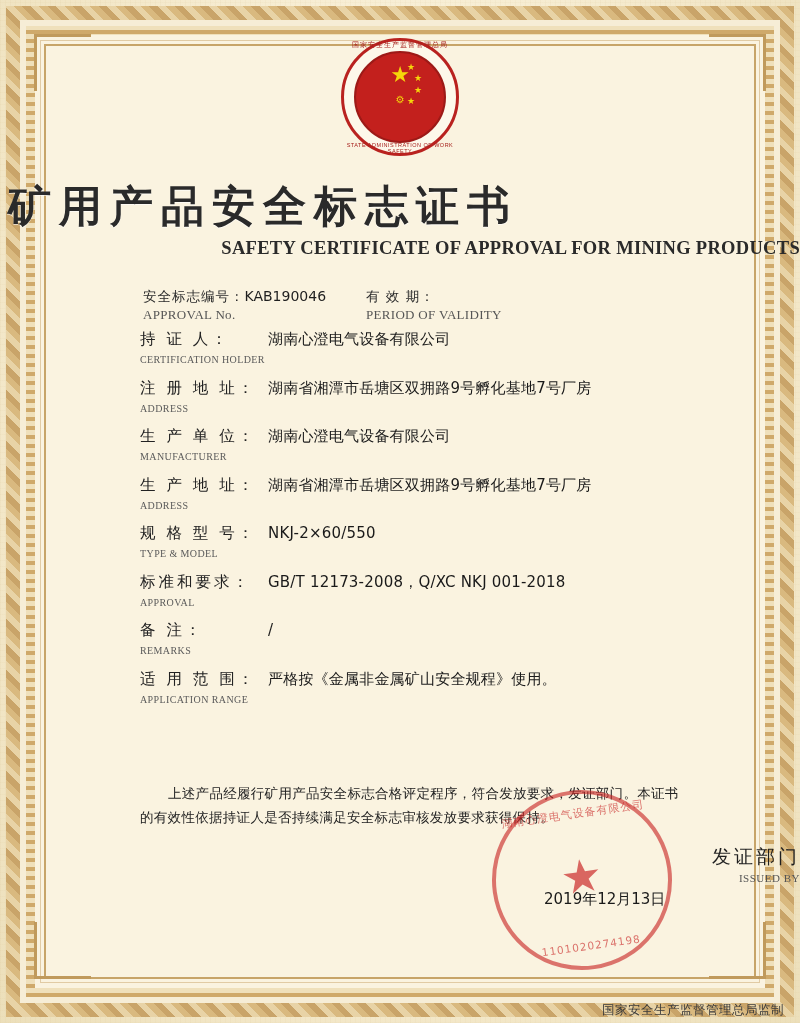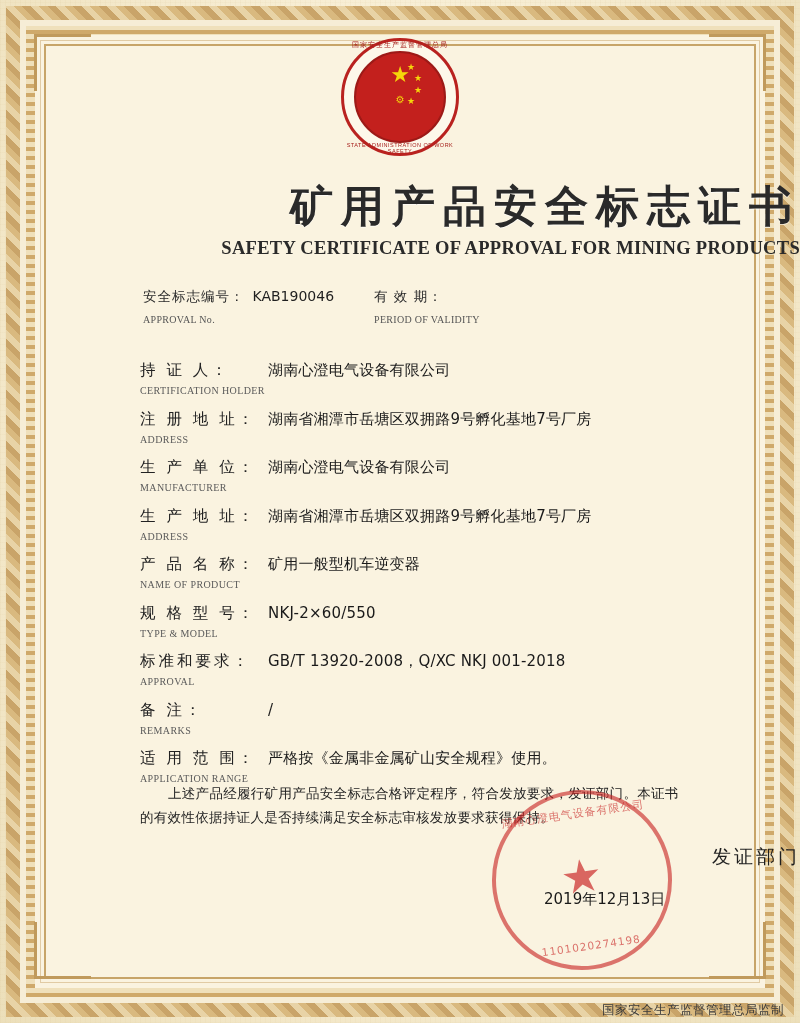--- a/index.html
+++ b/index.html
@@ -163,21 +163,21 @@
     letter-spacing: 1px;
   }
   .emblem .arc-top { top: 2px; }
   .emblem .arc-bottom { bottom: 2px; font-size: 5.5px; letter-spacing: 0.5px; }
 
   
   .title-cn {
     position: absolute;
     left: 0; right: 0;
     top: 178px;
-    text-align: right;
+    text-align: left;
     font-size: 43px;
     font-weight: bold;
     letter-spacing: 8px;
     color: #2a2a2a;
     font-family: "DejaVu Sans", sans-serif;
     text-shadow: 0 1px 0 rgba(255,255,255,0.6);
     margin-left: 8px;
   }
   .title-en {
     position: absolute;
@@ -202,41 +202,40 @@
   }
   .lbl-block { min-width: 96px; }
   .lbl-cn {
     font-size: 13.5px;
     color: #2b2b2b;
     font-family: "DejaVu Sans", sans-serif;
     letter-spacing: 1px;
     white-space: nowrap;
   }
   .lbl-en {
-    font-size: 10px;
+    font-size: 13px;
     color: #555;
     font-family: "Liberation Serif", serif;
     letter-spacing: 0.3px;
-    margin-top: 8px;
+    margin-top: 1px;
     white-space: nowrap;
   }
   .val-hdr {
     font-size: 14px;
     color: #1f1f1f;
     font-family: "DejaVu Sans", sans-serif;
-    margin-left: 8px;
     white-space: nowrap;
   }
   .approval-row .validity-block { margin-left: 40px; display: flex; justify-content: center; }
 
   
   .fields {
     position: absolute;
     left: 140px;
-    top: 360px;
+    top: 329px;
     width: 580px;
   }
   .field {
     display: flex;
     align-items: flex-start;
     margin-bottom: 12.5px;
   }
   .field .labels {
     width: 128px;
     flex: 0 0 128px;
@@ -434,42 +433,35 @@
     </div>
 
     <div class="field">
       <div class="labels">
         <div class="f-cn">生 产 地 址：</div>
         <div class="f-en">ADDRESS</div>
       </div>
       <div class="f-val">湖南省湘潭市岳塘区双拥路9号孵化基地7号厂房</div>
     </div>
 
-    <div class="field">
-      <div class="labels">
-        <div class="f-cn">产 品 名 称：</div>
-        <div class="f-en">NAME OF PRODUCT</div>
-      </div>
-      <div class="f-val">矿用一般型机车逆变器</div>
-    </div>
 
     <div class="field">
       <div class="labels">
         <div class="f-cn">规 格 型 号：</div>
         <div class="f-en">TYPE &amp; MODEL</div>
       </div>
       <div class="f-val">NKJ-2×60/550</div>
     </div>
 
     <div class="field">
       <div class="labels">
         <div class="f-cn">标准和要求：</div>
         <div class="f-en">APPROVAL</div>
       </div>
-      <div class="f-val">GB/T 13920-2008，Q/XC NKJ 001-2018</div>
+      <div class="f-val">GB/T 12173-2008，Q/XC NKJ 001-2018</div>
     </div>
 
     <div class="field">
       <div class="labels">
         <div class="f-cn">备 注：</div>
         <div class="f-en">REMARKS</div>
       </div>
       <div class="f-val">/</div>
     </div>
 
@@ -480,20 +472,21 @@
       </div>
       <div class="f-val">严格按《金属非金属矿山安全规程》使用。</div>
     </div>
 
   </div>
 
   <div class="statement">上述产品经履行矿用产品安全标志合格评定程序，符合发放要求，发证部门。本证书的有效性依据持证人是否持续满足安全标志审核发放要求获得保持。</div>
 
   <div class="issued">
     <div class="issued-cn">发证部门</div>
+    <div class="issued-en">ISSUED BY</div>
   </div>
   <div class="issue-date">2019年12月13日</div>
 
   <div class="seal">
     <div class="seal-top-text">湖南心澄电气设备有限公司</div>
     <div class="seal-star">★</div>
     <div class="seal-bottom-text">1101020274198</div>
   </div>
 
   <div class="footer">国家安全生产监督管理总局监制</div>

